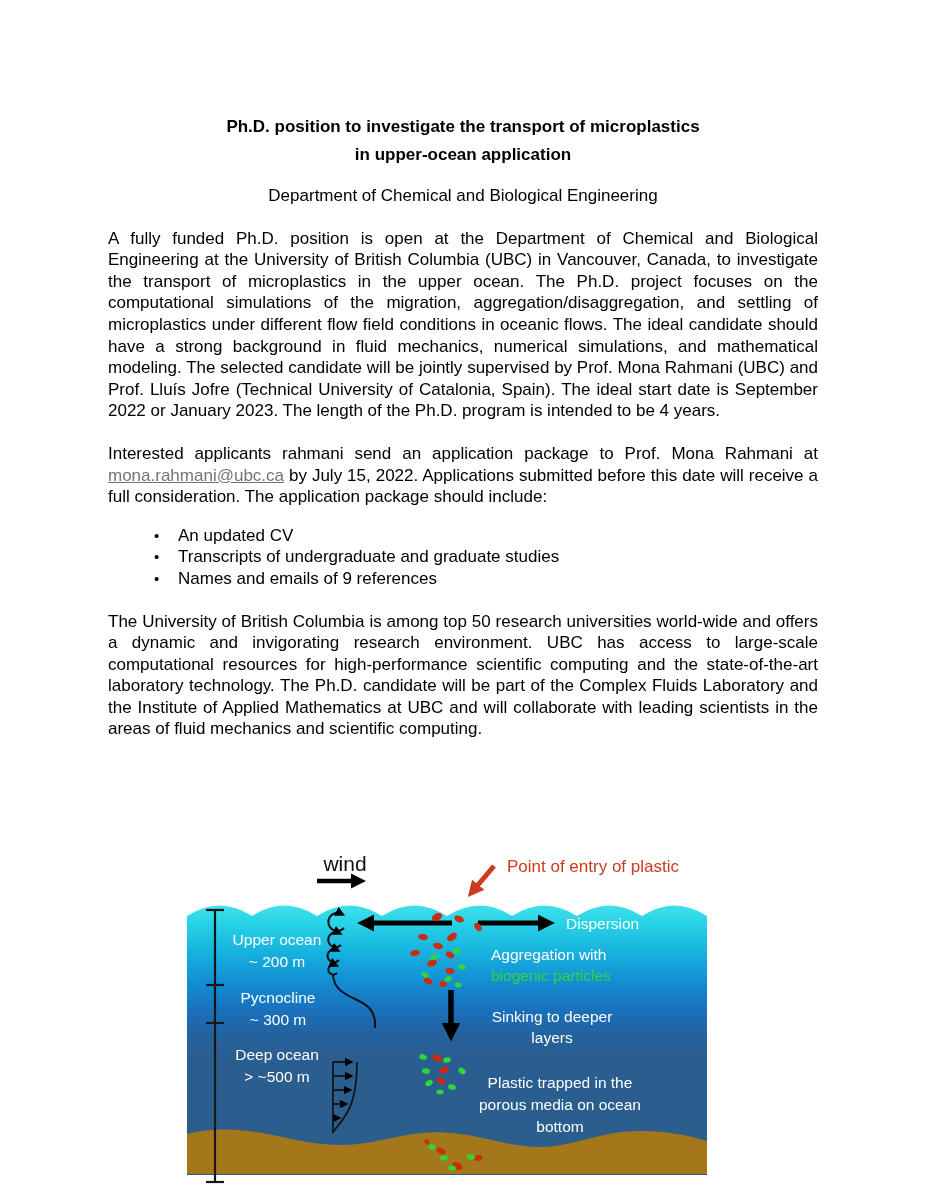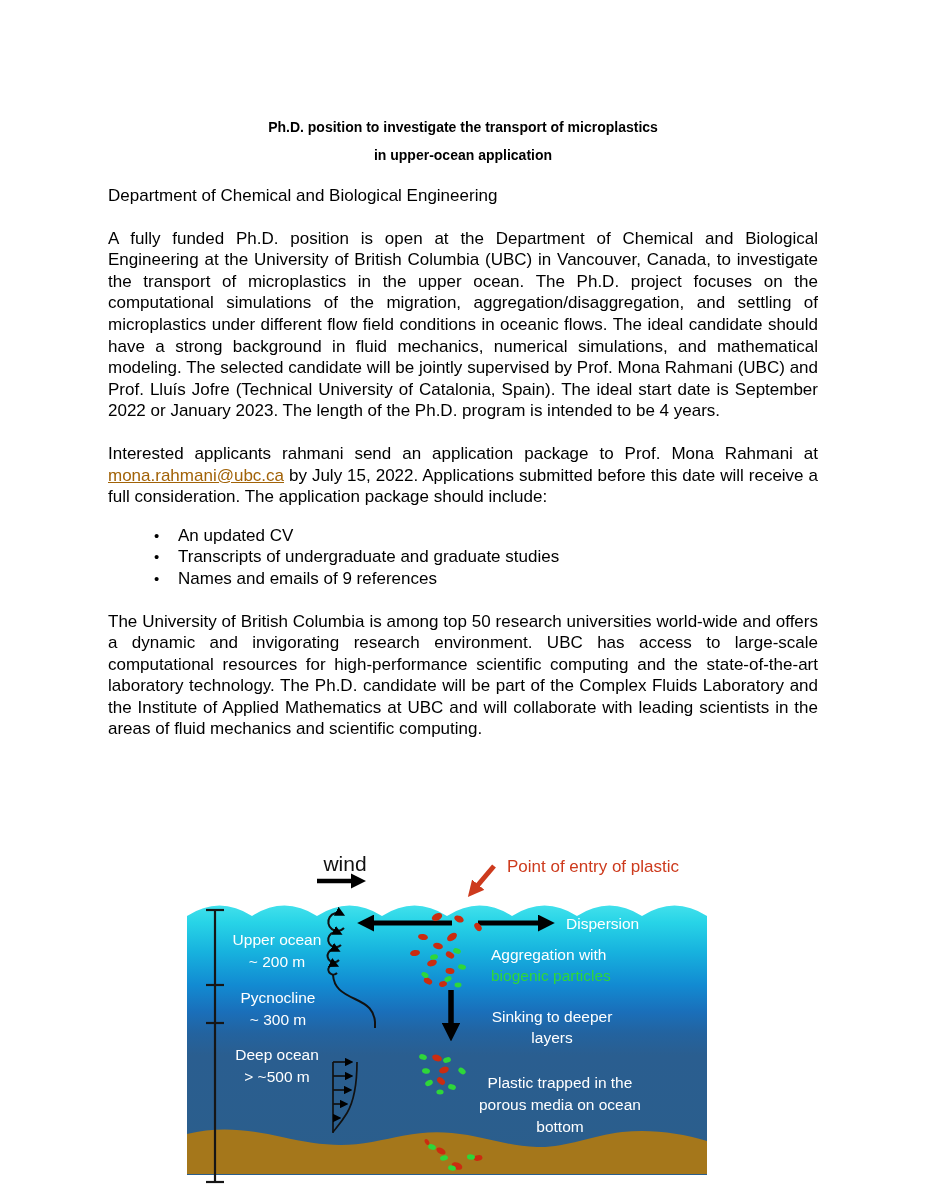--- a/index.html
+++ b/index.html
@@ -1,27 +1,27 @@
 <!DOCTYPE html>
 <html><head>
 <meta charset="utf-8">
 <style>
   html,body { margin:0; padding:0; background:#ffffff; }
   .page {
     position:relative; width:927px; height:1200px; background:#ffffff;
     font-family:"Liberation Sans", sans-serif; color:#000; overflow:hidden;
   }
   .doc { position:absolute; left:108px; top:113px; width:710px; font-size:17px; line-height:21.6px; }
-  .title { margin:0; font-size:14px; line-height:28px; font-weight:bold; text-align:center; }
+  .title { margin:0; font-size:17px; line-height:28px; font-weight:bold; text-align:center; }
   .title .tline { display:block; }
-  .affil { margin-top:16px; text-align:left; }
+  .affil { margin-top:16px; text-align:center; }
   .affil .aline { display:block; }
   .par { margin:21px 0 0 0; text-align:justify; }
   .par.first { }
-  .email { color:#a16207; text-decoration:underline; cursor:pointer; }
+  .email { color:#737373; text-decoration:underline; cursor:pointer; }
   .bullets { margin:17px 0 17px 44px; padding:0; list-style:none; }
   .bullets li { position:relative; padding-left:26px; line-height:21.6px; }
   .bullets li::before { content:"\2022"; position:absolute; left:2px; top:0; font-size:15px; }
   .diagram { position:absolute; left:180px; top:843px; }
   .diagram text { font-family:"Liberation Sans", sans-serif; }
   .dlabel { font-size:15.5px; fill:#ffffff; }
   .dlabel-green { font-size:15.5px; fill:#2ed73a; }
   .wind-text { font-size:21px; fill:#111111; }
   .entry-text { font-size:17px; fill:#cd3a1d; }
   .thin { stroke:#111; stroke-width:2; fill:none; }

